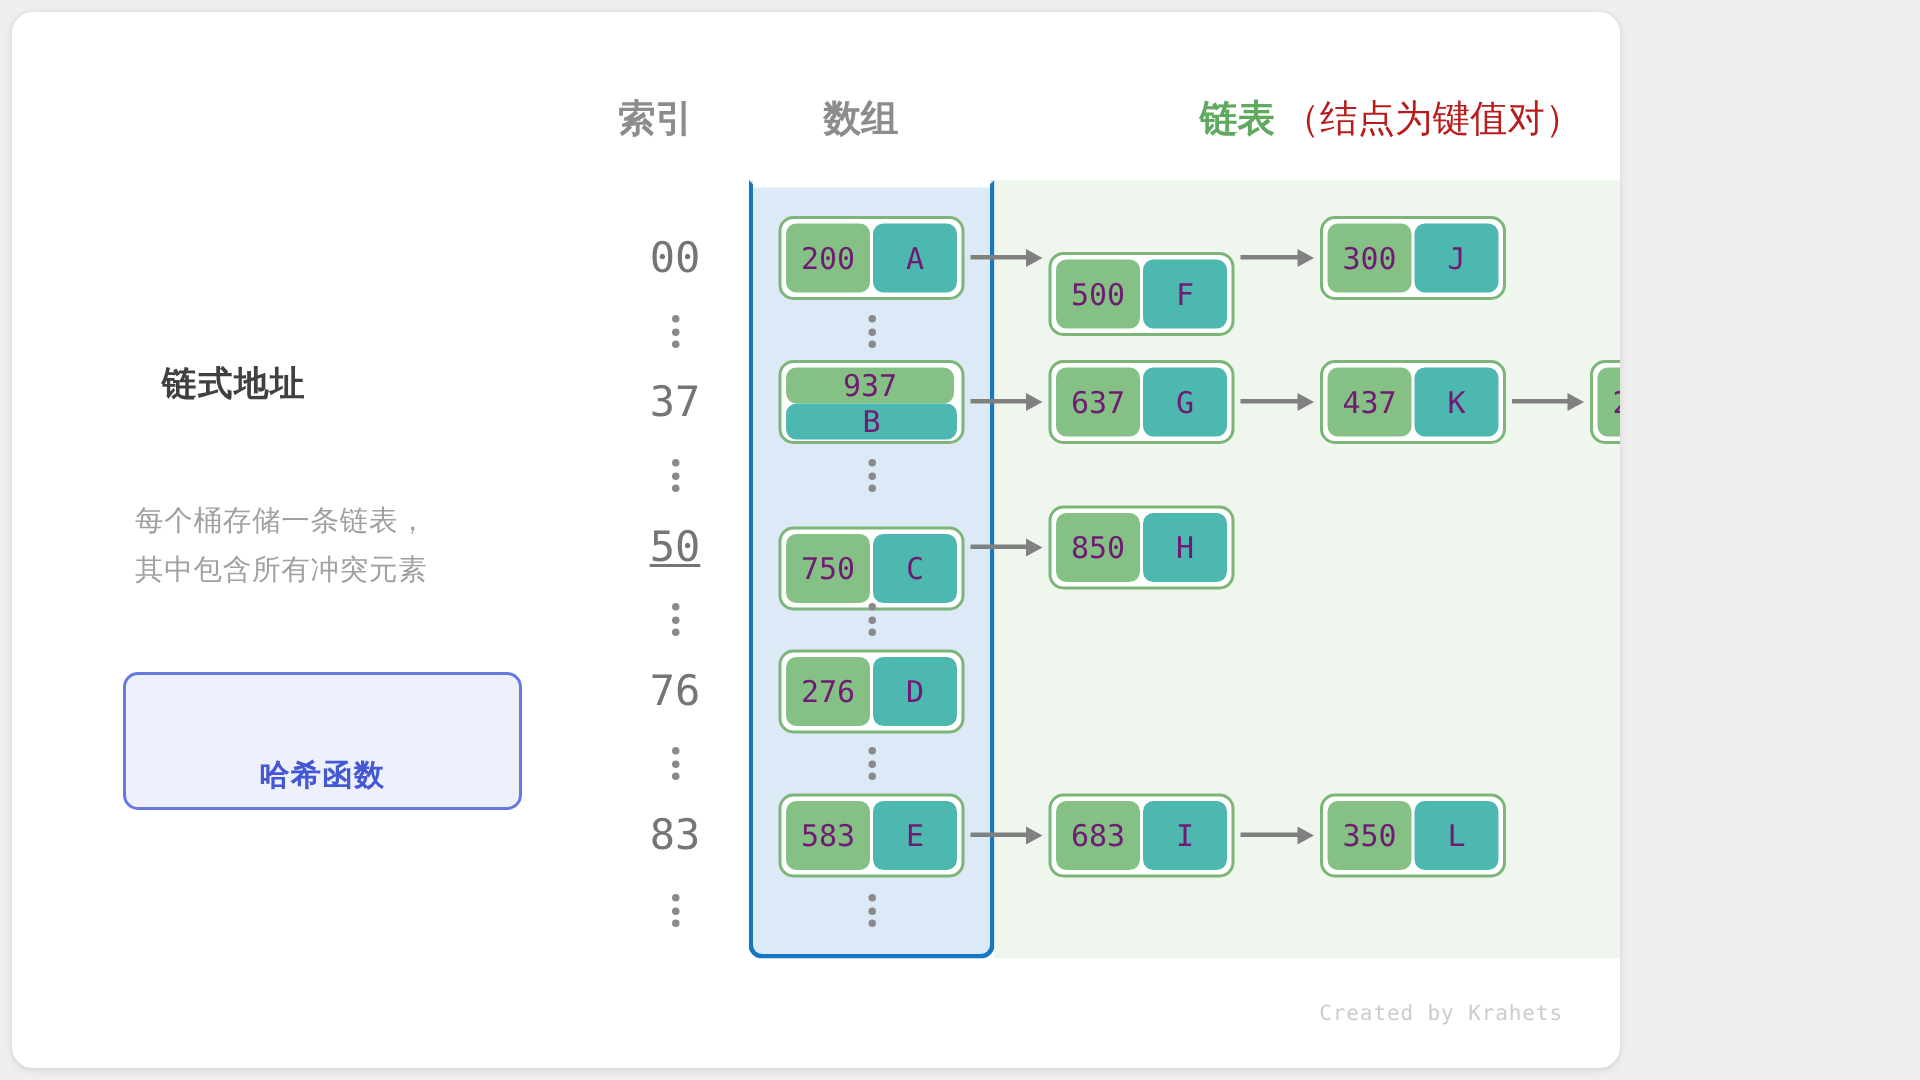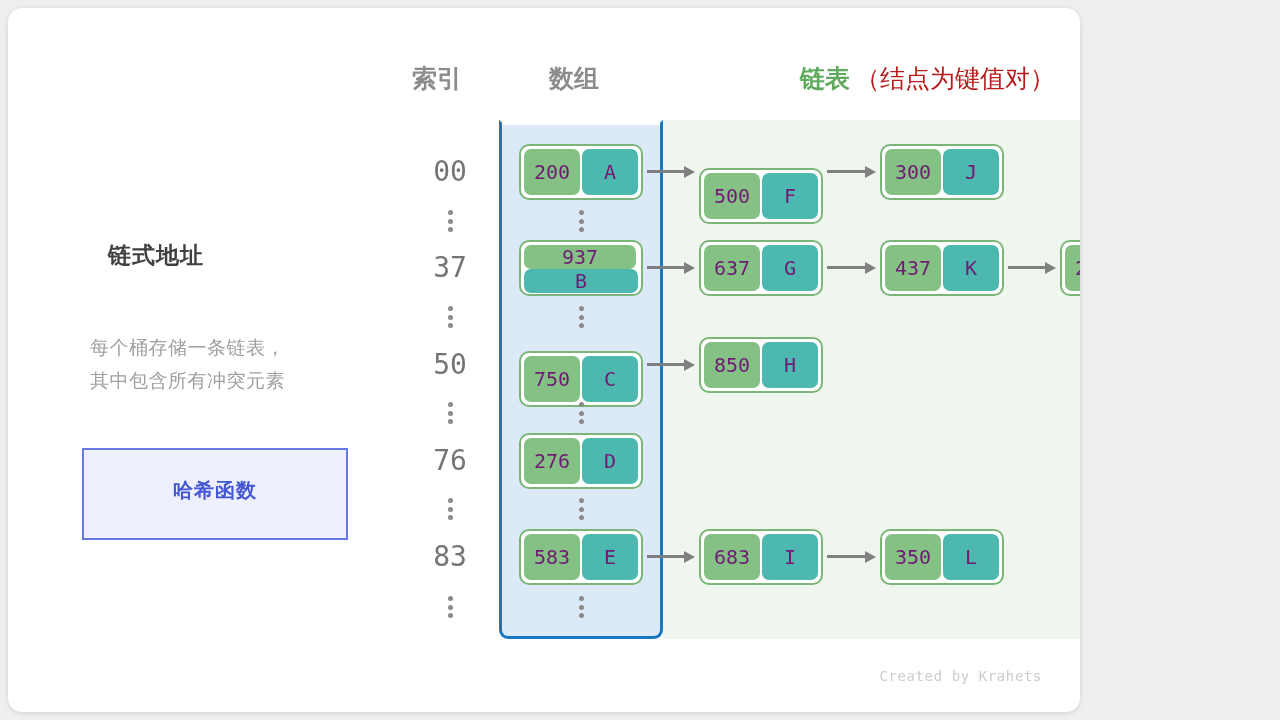--- a/index.html
+++ b/index.html
@@ -56,26 +56,26 @@
     margin-top: 45px;
   }
 
   
   #hash-box {
     position: absolute;
     left: 74px; top: 440px;
     width: 266px; height: 92px;
     background: #eef1fc;
     border: 2px solid #6679e0;
-    border-radius: 0;
+    border-radius: 10px;
     box-sizing: border-box;
     display: flex;
     flex-direction: column;
     align-items: center;
-    justify-content: center;
+    justify-content: flex-end;
   }
   #hash-title {
     font-size: 20px;
     font-weight: bold;
     color: #4457d4;
     letter-spacing: 1px;
     margin-bottom: 8px;
   }
   #hash-formula {
     font-family: "DejaVu Sans Mono", monospace;
@@ -258,21 +258,21 @@
         <div class="val">K</div>
       </div>
       <div class="arrow" style="left: 1000px; top: 254px; width: 48px;">
         <div class="shaft" style="width: 38px;"></div>
         <div class="headtri" style="left: 37px;"></div>
       </div>
       <div class="node" style="left: 1052px; top: 232px;">
         <div class="key">237</div>
         <div class="val">M</div>
       </div>
-      <div class="idx" style="top: 329px;">50</div>
+      <div class="idx" style="top: 329px; text-decoration: underline;">50</div>
       <div class="node" style="left: 511px; top: 329px; margin-top: 14px;">
         <div class="key">750</div>
         <div class="val">C</div>
       </div>
       <div class="arrow" style="left: 639px; top: 351px; width: 48px;">
         <div class="shaft" style="width: 38px;"></div>
         <div class="headtri" style="left: 37px;"></div>
       </div>
       <div class="node" style="left: 691px; top: 329px; justify-content: center;">
         <div class="key">850</div>

